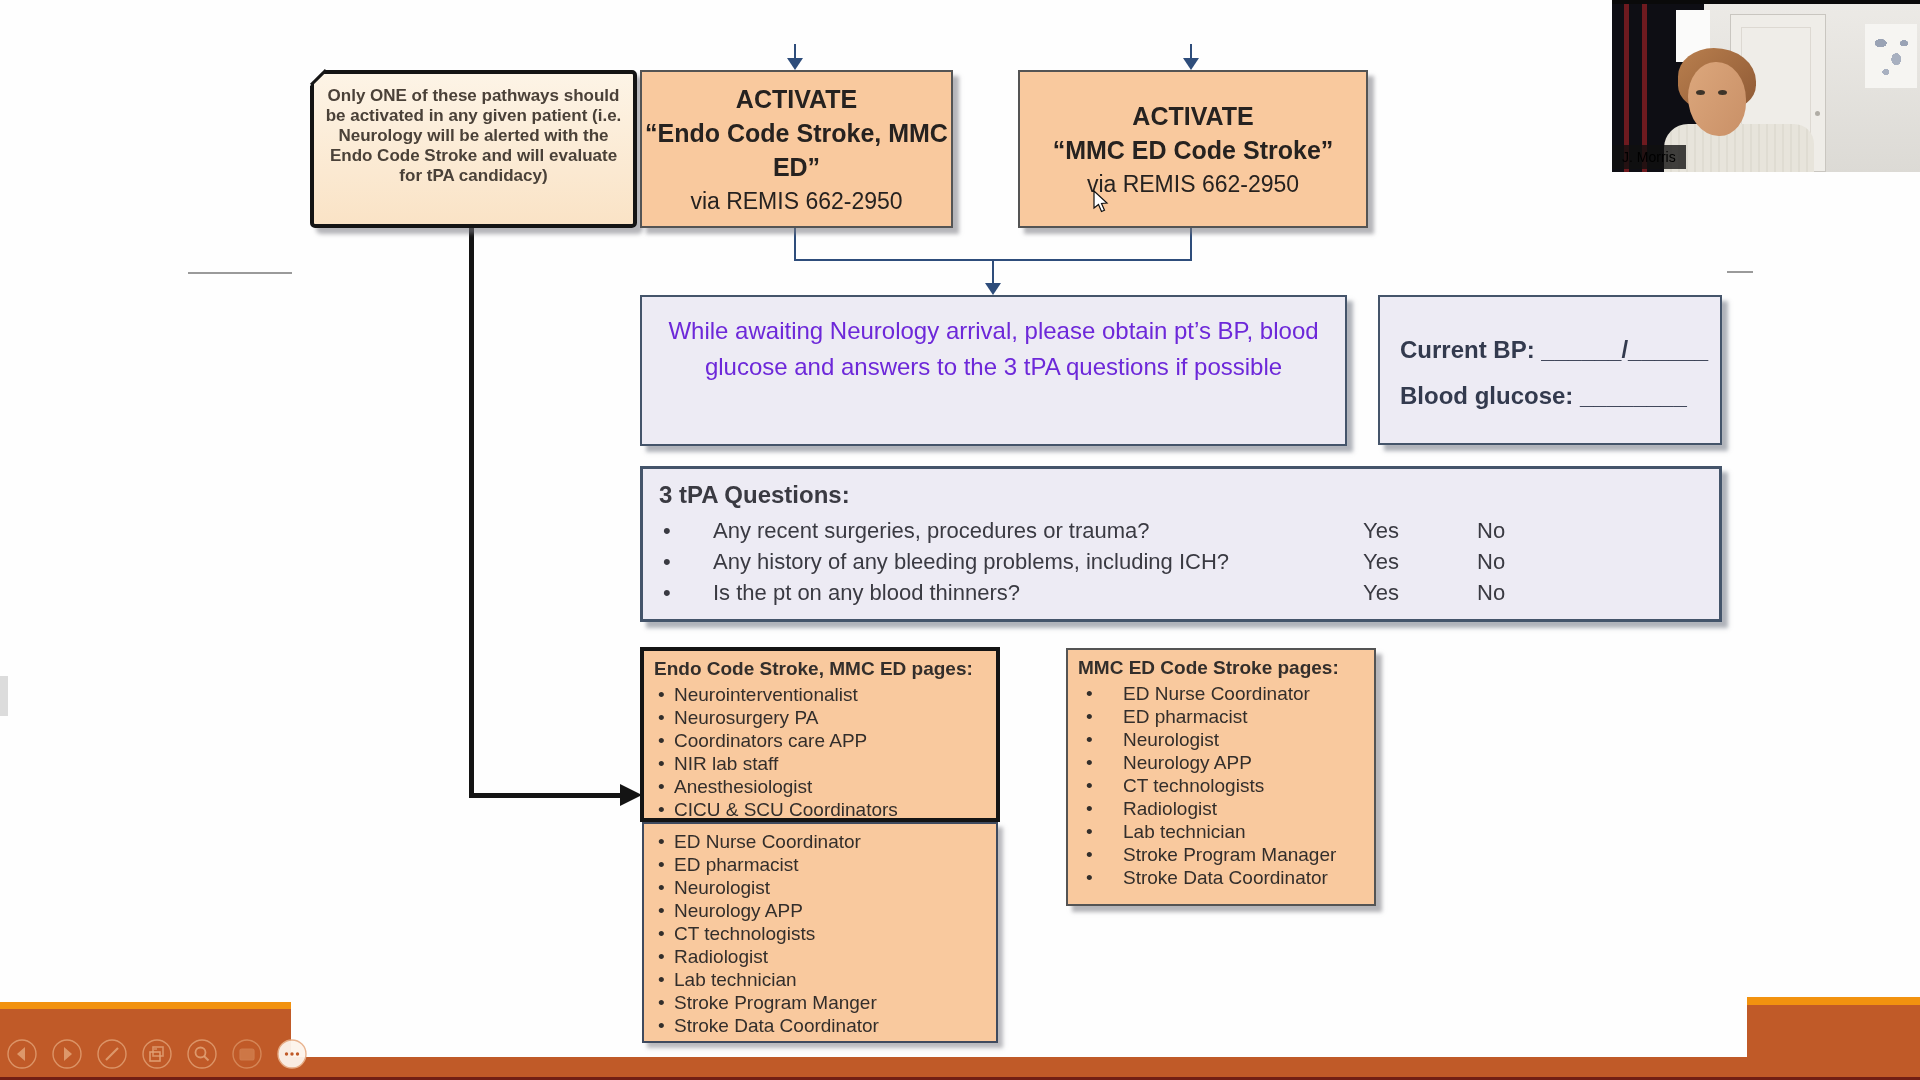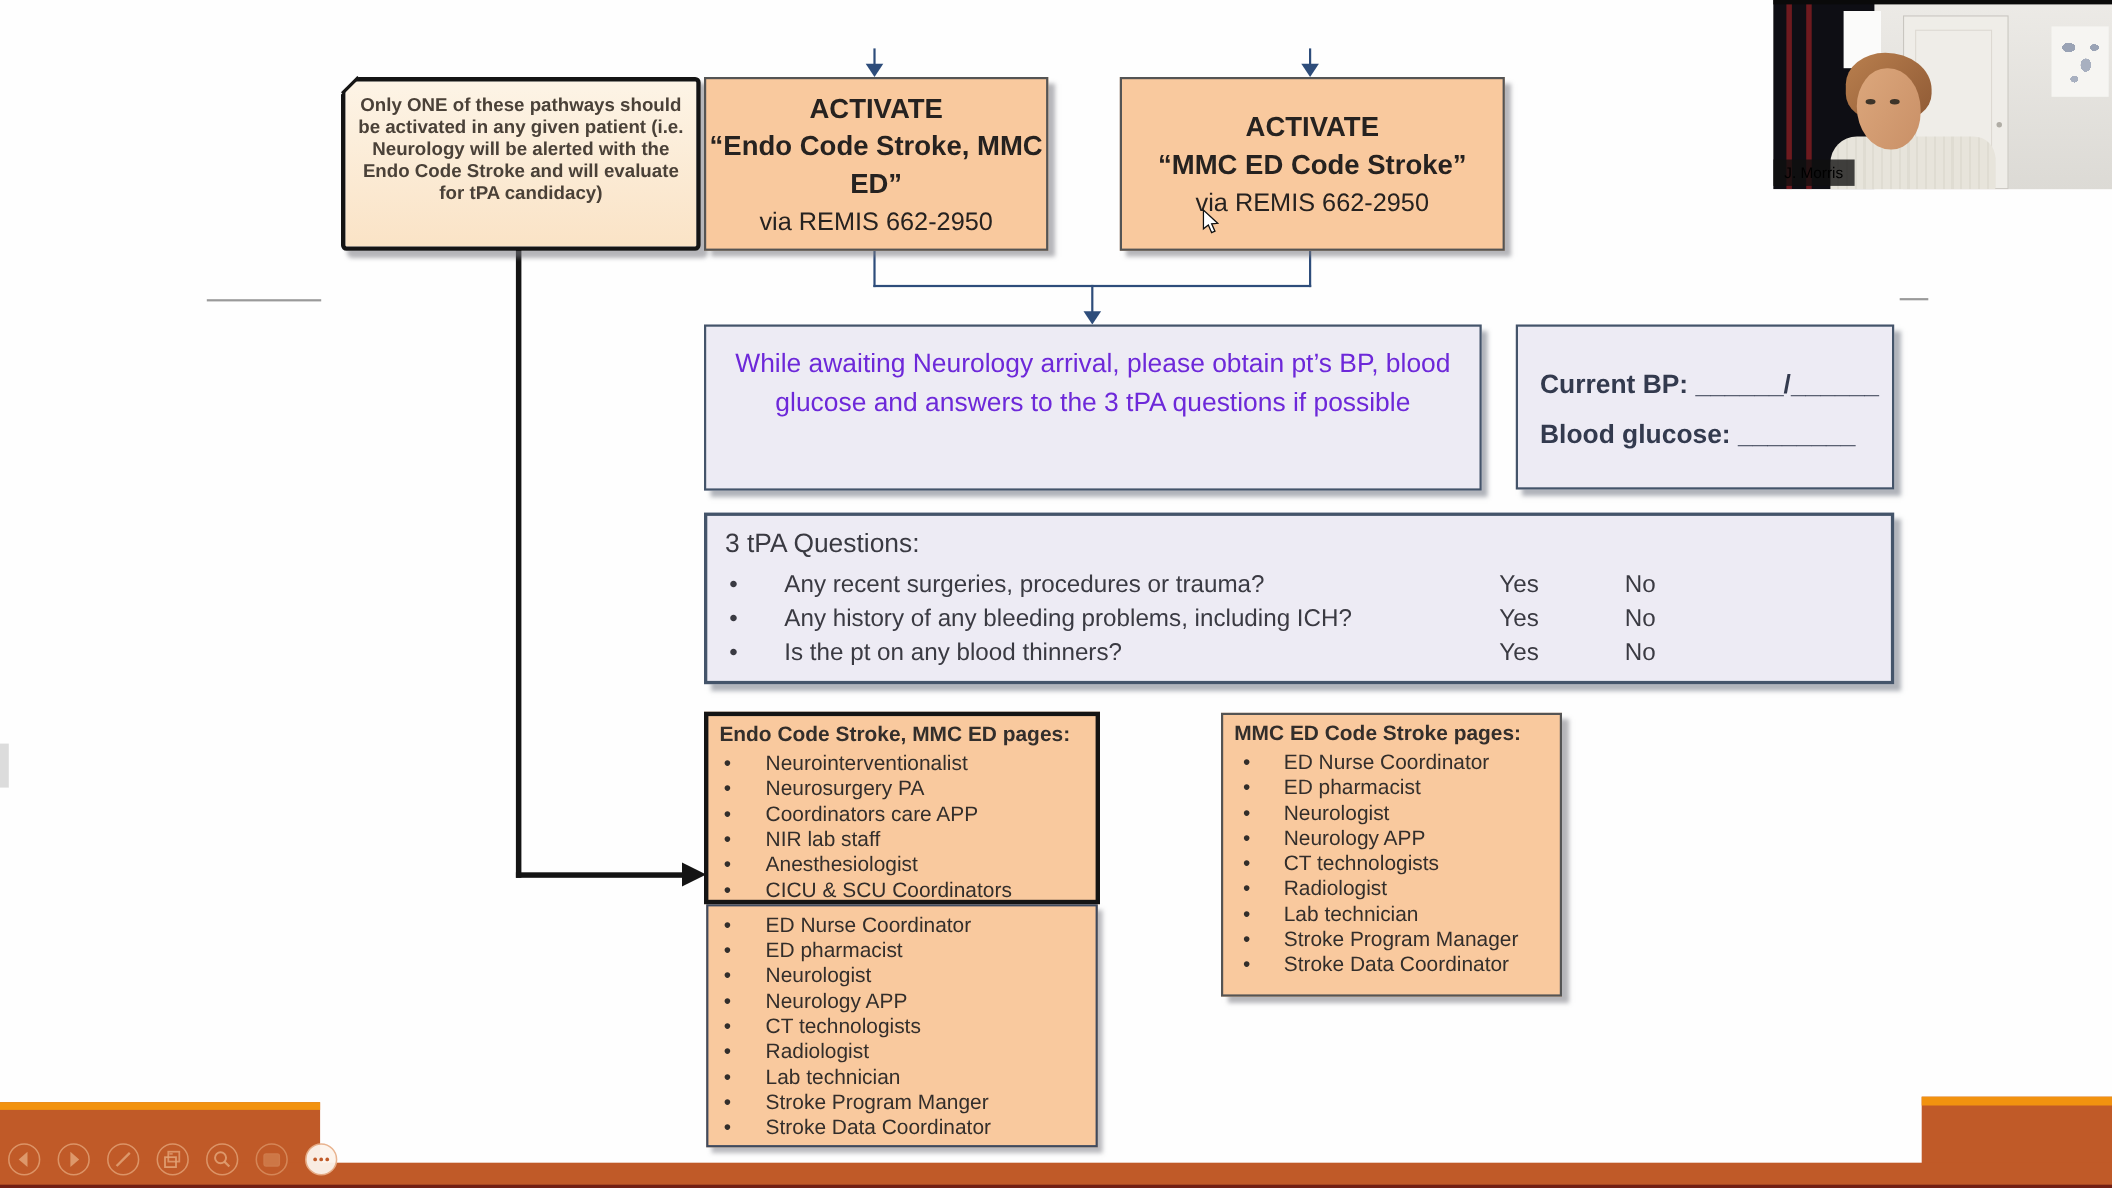--- a/index.html
+++ b/index.html
@@ -24,37 +24,37 @@
   .activate .via{font-size:23px;}
   .act1{left:640px;top:70px;width:313px;height:158px;padding-top:10px;}
   .act2{left:1018px;top:70px;width:350px;height:158px;padding-top:27px;}
 
   .awaiting{left:640px;top:295px;width:707px;height:151px;color:#6d28d9;font-size:24px;
             line-height:36px;text-align:center;padding:16px 10px 0 10px;}
   .vitals{left:1378px;top:295px;width:344px;height:150px;color:#333A4E;font-weight:bold;
           font-size:24px;padding:30px 0 0 20px;line-height:46px;}
 
   .tpa{left:640px;top:466px;width:1082px;height:156px;border-width:3px;color:#3a3a42;}
-  .tpa-title{position:absolute;left:16px;top:12px;font-weight:normal;font-size:24px;}
+  .tpa-title{position:absolute;left:16px;top:12px;font-weight:bold;font-size:24px;}
   .tpa-rows{position:absolute;left:16px;top:46px;right:6px;}
   .tpa-row{position:relative;padding-left:54px;height:31px;font-size:22px;line-height:31px;}
   .tpa-row .blt{position:absolute;left:4px;top:0;}
   .tpa-row .yes{position:absolute;left:704px;top:0;}
   .tpa-row .no{position:absolute;left:818px;top:0;}
   .blt::before{content:"\2022";}
 
   .pages{color:#332e2b;font-size:19px;}
   .pages .ttl{font-weight:bold;padding:6px 0 2px 10px;line-height:24px;}
-  .pg-row{position:relative;padding-left:52px;line-height:23px;}
+  .pg-row{position:relative;padding-left:30px;line-height:23px;}
   .pg-row .blt{position:absolute;left:14px;top:0;}
   .endo-top{left:640px;top:647px;width:360px;height:175px;background:#F9C99E;
             border:4px solid #141414;}
   .endo-bot{left:642px;top:822px;width:356px;height:221px;background:#F9C99E;
             border:2px solid #3f4a5e;box-shadow:5px 5px 4px rgba(120,120,128,.5);padding-top:6px;}
-  .mmc{left:1110px;top:648px;width:310px;height:258px;}
+  .mmc{left:1066px;top:648px;width:310px;height:258px;}
   .mmc .pg-row{padding-left:55px;}
   .mmc .pg-row .blt{left:18px;}
 
   
   .navy{background:#2E4D7B;}
   .arrow-down{width:0;height:0;border-left:8px solid transparent;border-right:8px solid transparent;
               border-top:12px solid #2E4D7B;}
   .blackline{background:#141414;}
   .arrow-right-black{width:0;height:0;border-top:11px solid transparent;border-bottom:11px solid transparent;
               border-left:22px solid #141414;}

